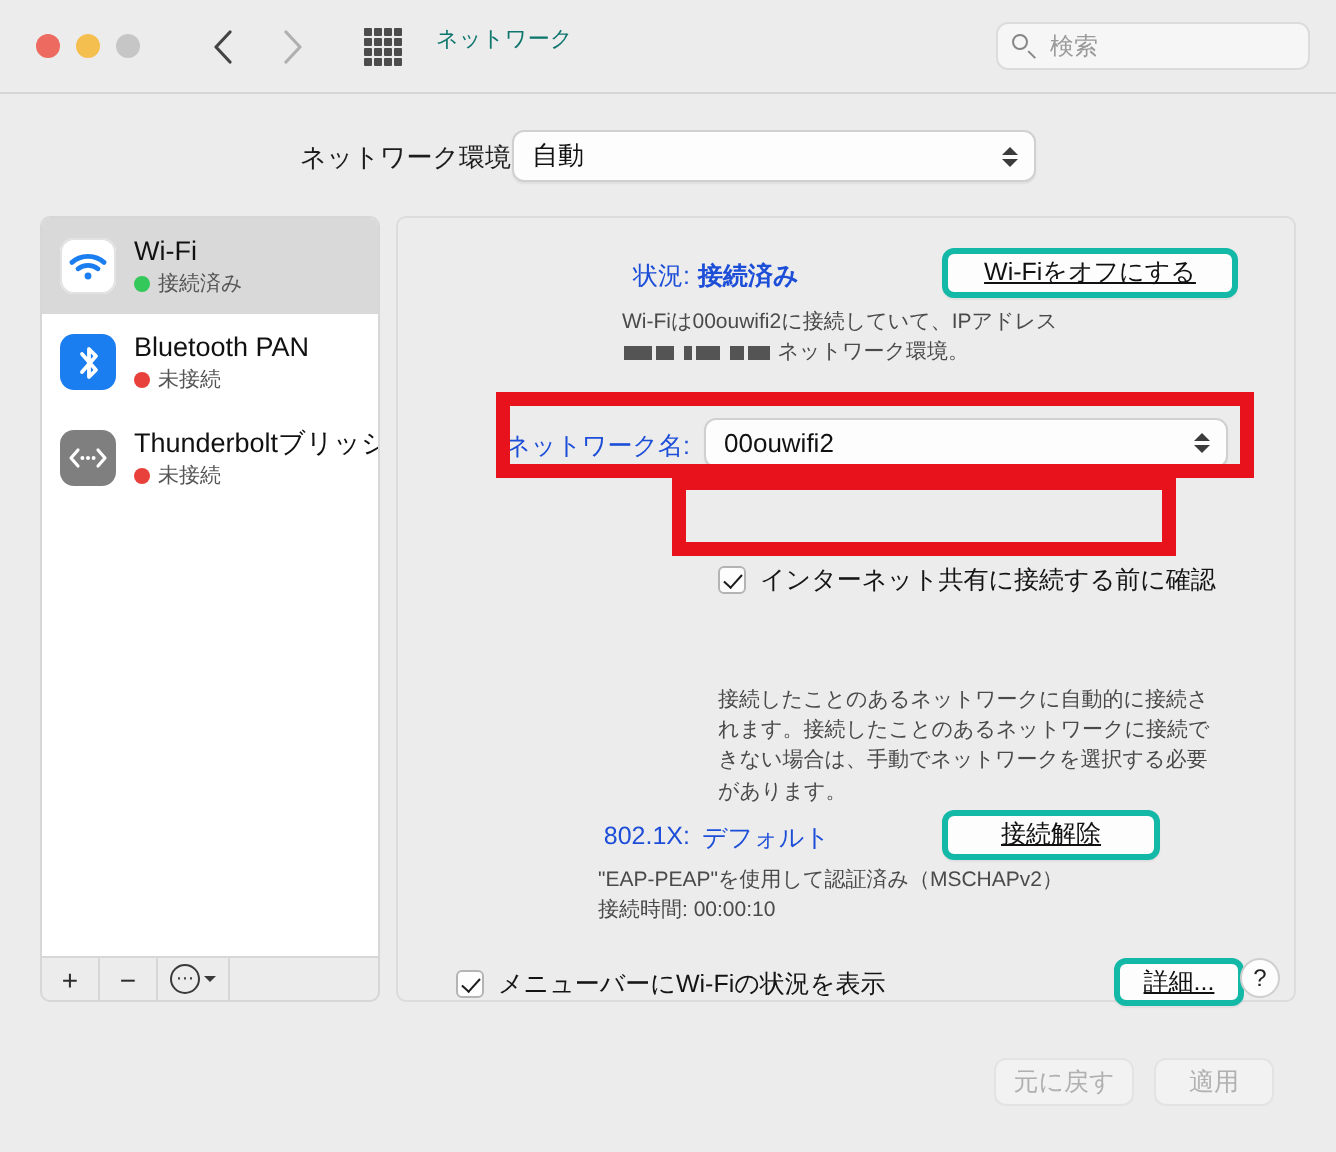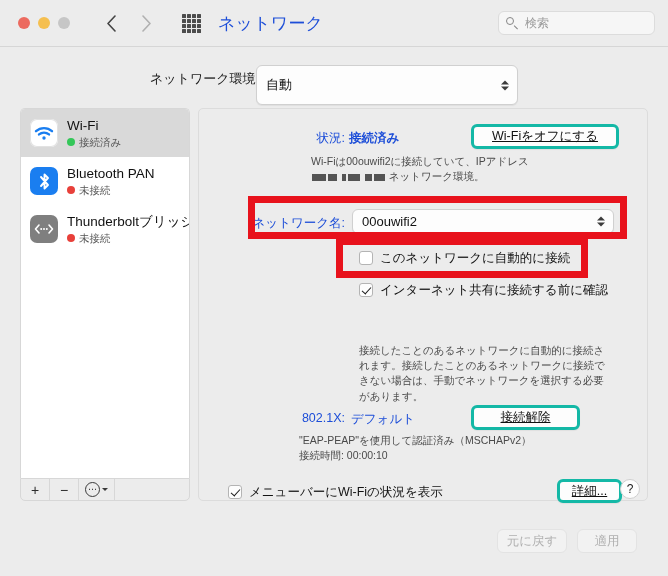--- a/index.html
+++ b/index.html
@@ -71,22 +71,22 @@
   }
   .gridicon i {
     background: #4c4c4c;
     border-radius: 0.5px;
     display: block;
   }
 
   .win-title {
     position: absolute;
     left: 218px; top: 12px;
-    font-size: 17px;
-    color: #1d4ed8;
+    font-size: 11px;
+    color: #0f766e;
     letter-spacing: .2px;
   }
 
   .searchfield {
     position: absolute;
     right: 13px; top: 11px;
     width: 157px; height: 24px;
     background: #f6f6f6;
     border: 1px solid #dcdcdc;
     border-radius: 6px;
@@ -168,21 +168,21 @@
     width: 0; height: 0;
     border-left: 4px solid transparent;
     border-right: 4px solid transparent;
     display: block;
   }
   .popup .chev span.up { border-bottom: 4px solid #3c3c3c; }
   .popup .chev span.dn { border-top: 4px solid #3c3c3c; }
 
   #location-popup {
     left: 256px; top: 2px;
-    width: 262px; height: 40px;
+    width: 262px; height: 26px;
   }
 
   
   .sidebar {
     position: absolute;
     left: 20px; top: 108px;
     width: 170px; height: 370px;
     background: #ffffff;
     border: 1px solid #d7d7d7;
     border-bottom: none;
@@ -534,24 +534,20 @@
 
     <div class="lbl-right" style="left:35px; top:106px; width:111px;">ネットワーク名:</div>
     <div class="popup" style="left:153px; top:100px; width:262px; height:25px;">
       <span class="val">00ouwifi2</span>
       <span class="chev">
         <span class="up"></span>
           <span class="dn"></span>
       </span>
     </div>
 
-    <div class="chkrow" style="left:160px; top:141px;">
-      <span class="chk plain"></span>
-      <span class="chklabel">このネットワークに自動的に接続</span>
-    </div>
 
     <div class="chkrow" style="left:160px; top:173px;">
       <span class="chk checked"></span>
       <span class="chklabel">インターネット共有に接続する前に確認</span>
     </div>
 
 
     <div class="helptext" style="left:160px; top:234px; width:250px;">接続したことのあるネットワークに自動的に接続されます。接続したことのあるネットワークに接続できない場合は、手動でネットワークを選択する必要があります。</div>
 
     <div class="lbl-right" style="left:40px; top:302px; width:106px;">802.1X:</div>

